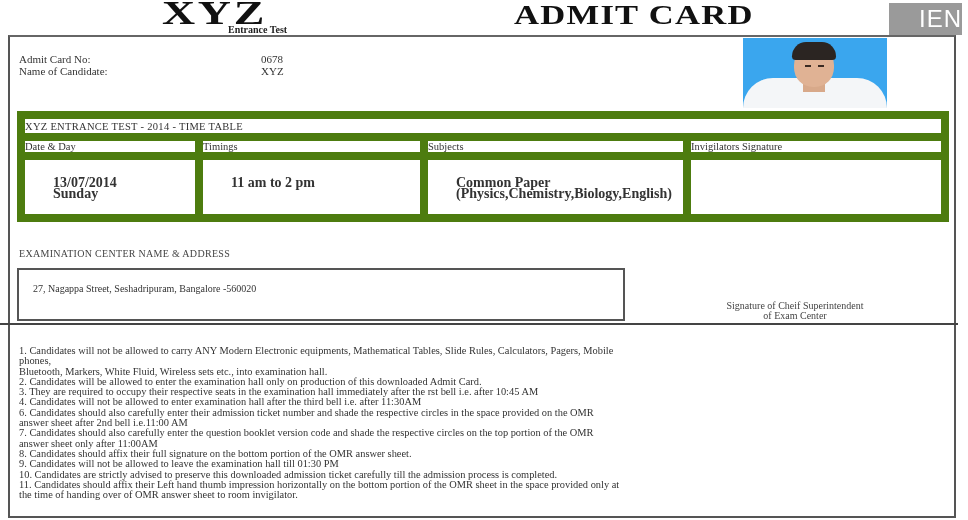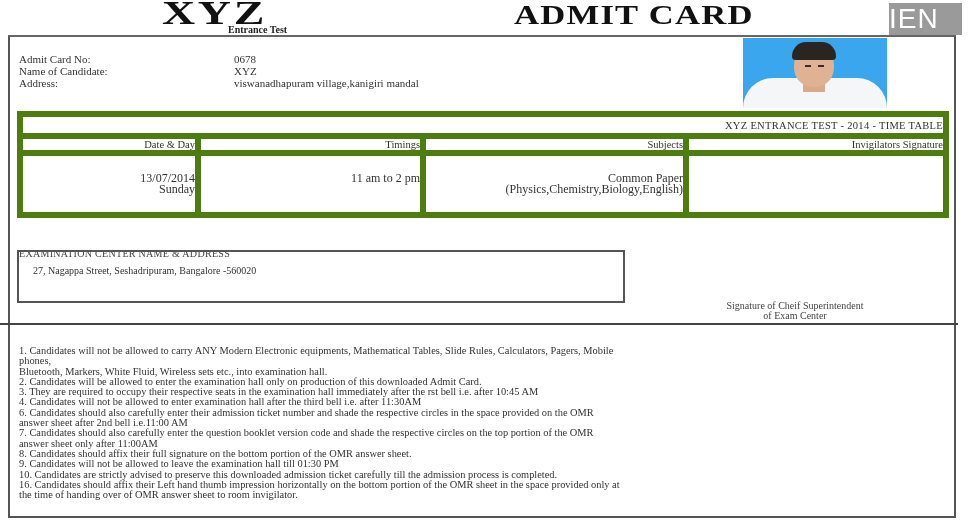--- a/index.html
+++ b/index.html
@@ -2,45 +2,45 @@
 <html><head>
 <meta charset="utf-8">
 <style>
   * { box-sizing: border-box; margin: 0; padding: 0; }
   html, body { width: 968px; height: 520px; background: #ffffff; overflow: hidden; }
   body { position: relative; font-family: "Liberation Serif", "DejaVu Serif", serif; color: #222; }
 
   .brand { position: absolute; left: 162px; top: -4px; font-size: 34px; font-weight: bold; letter-spacing: 2px; color: #111; transform: scaleX(1.35); transform-origin: left top; line-height: 34px; }
   .brand-sub { position: absolute; left: 183px; top: 24px; font-size: 10px; font-weight: bold; color: #222; margin-left: 45px; }
   .card-title { position: absolute; left: 514px; top: 0px; font-size: 27px; font-weight: bold; letter-spacing: 1px; color: #111; transform: scaleX(1.28); transform-origin: left top; line-height: 30px; }
-  .watermark { position: absolute; left: 889px; top: 3px; width: 73px; height: 32px; background: #9a9a9a; color: #fff; font-family: "Liberation Sans", sans-serif; font-size: 28px; line-height: 32px; text-align: left; letter-spacing: 1px; }
+  .watermark { position: absolute; left: 889px; top: 3px; width: 73px; height: 32px; background: #9a9a9a; color: #fff; font-family: "Liberation Sans", sans-serif; font-size: 24px; line-height: 32px; text-align: right; letter-spacing: 1px; }
 
   .frame { position: absolute; left: 8px; top: 35px; width: 948px; height: 483px; border: 2px solid #555; border-top: 2px solid #666; }
 
   .info { position: absolute; left: 19px; top: 53px; font-size: 11px; line-height: 12px; }
-  .info .row { display: flex; }
+  .info .row { display: flex; gap: 44px; }
   .info .lbl { width: 198px; color: #333; }
-  .info .val { color: #333; margin-left: 17px; }
+  .info .val { color: #333; }
 
   .photo { position: absolute; left: 743px; top: 38px; width: 144px; height: 70px; background: #3aa6ee; overflow: hidden; }
   .photo .shirt { position: absolute; left: 0; bottom: 0; width: 144px; height: 30px; background: #f4f6f8; border-radius: 40px 40px 0 0; }
   .photo .neck { position: absolute; left: 60px; top: 40px; width: 22px; height: 14px; background: #d8a98a; }
   .photo .face { position: absolute; left: 51px; top: 9px; width: 40px; height: 40px; background: #e0b294; border-radius: 45% 45% 48% 48%; }
   .photo .hair { position: absolute; left: 49px; top: 4px; width: 44px; height: 18px; background: #2b2522; border-radius: 22px 22px 6px 6px; }
   .photo .eye1, .photo .eye2 { position: absolute; top: 27px; width: 6px; height: 2px; background: #3a2a22; }
   .photo .eye1 { left: 62px; } .photo .eye2 { left: 75px; }
 
   table.tt { position: absolute; left: 17px; top: 111px; width: 932px; border-collapse: collapse; font-size: 10px; }
-  table.tt td, table.tt th { border: 6px solid #4d7c0f; text-align: right; font-weight: normal; color: #333; }
+  table.tt td, table.tt th { border: 8px solid #4d7c0f; text-align: left; font-weight: normal; color: #333; }
   table.tt .caption { height: 22px; font-size: 10.5px; letter-spacing: 0.3px; }
   table.tt th { height: 16px; font-size: 10.5px; }
-  table.tt td.cell { height: 62px; vertical-align: top; padding-top: 17px; font-weight: normal; font-size: 12px; line-height: 11px; padding-left: 28px; }
+  table.tt td.cell { height: 62px; vertical-align: top; padding-top: 17px; font-weight: bold; font-size: 14px; line-height: 11px; padding-left: 28px; }
 
   .center-label { position: absolute; left: 19px; top: 248px; font-size: 10px; letter-spacing: 0.3px; color: #444; }
-  .center-box { position: absolute; left: 17px; top: 250px; width: 608px; height: 53px; border: 2px solid #555; }
+  .center-box { position: absolute; left: 17px; top: 268px; width: 608px; height: 53px; border: 2px solid #555; }
   .center-box .addr { position: absolute; left: 14px; top: 13px; font-size: 10px; color: #333; }
 
   .sig-chief { position: absolute; left: 680px; top: 301px; width: 230px; text-align: center; font-size: 10px; line-height: 10px; color: #444; }
 
   .divider { position: absolute; left: 0; top: 323px; width: 958px; height: 2px; background: #444; }
 
   .instructions { position: absolute; left: 19px; top: 346px; width: 920px; font-size: 10.4px; line-height: 10.3px; color: #333; }
   .instructions .head { font-weight: bold; }
 </style>
 </head>
@@ -54,24 +54,20 @@
 <div class="frame"></div>
 
 <div class="info">
   <div class="row">
     <span class="lbl">Admit Card No:</span>
     <span class="val">0678</span>
   </div>
   <div class="row">
     <span class="lbl">Name of Candidate:</span>
     <span class="val">XYZ</span>
-  </div>
-  <div class="row">
-    <span class="lbl">Address:</span>
-    <span class="val">viswanadhapuram village,kanigiri mandal</span>
   </div>
 </div>
 
 <div class="photo">
   <div class="shirt"></div>
   <div class="neck"></div>
   <div class="face"></div>
   <div class="hair"></div>
   <div class="eye1"></div>
   <div class="eye2"></div>
@@ -122,16 +118,16 @@
   <div>2. Candidates will be allowed to enter the examination hall only on production of this downloaded Admit Card.</div>
   <div>3. They are required to occupy their respective seats in the examination hall immediately after the    rst bell i.e. after 10:45 AM</div>
   <div>4. Candidates will not be allowed to enter examination hall after the third bell i.e. after 11:30AM</div>
   <div>6. Candidates should also carefully enter their admission ticket number and shade the respective circles in the space provided on the OMR</div>
   <div>answer sheet after 2nd bell i.e.11:00 AM</div>
   <div>7. Candidates should also carefully enter the question booklet version code and shade the respective circles on the top portion of the OMR</div>
   <div>answer sheet only after 11:00AM</div>
   <div>8. Candidates should affix their full signature on the bottom portion of the OMR answer sheet.</div>
   <div>9. Candidates will not be allowed to leave the examination hall till 01:30 PM</div>
   <div>10. Candidates are strictly advised to preserve this downloaded admission ticket carefully till the admission process is completed.</div>
-  <div>16. Candidates should affix their Left hand thumb impression horizontally on the bottom portion of the OMR sheet in the space provided only at</div>
+  <div>11. Candidates should affix their Left hand thumb impression horizontally on the bottom portion of the OMR sheet in the space provided only at</div>
   <div>the time of handing over of OMR answer sheet to room invigilator.</div>
 
 </div>
 
 </body></html>

